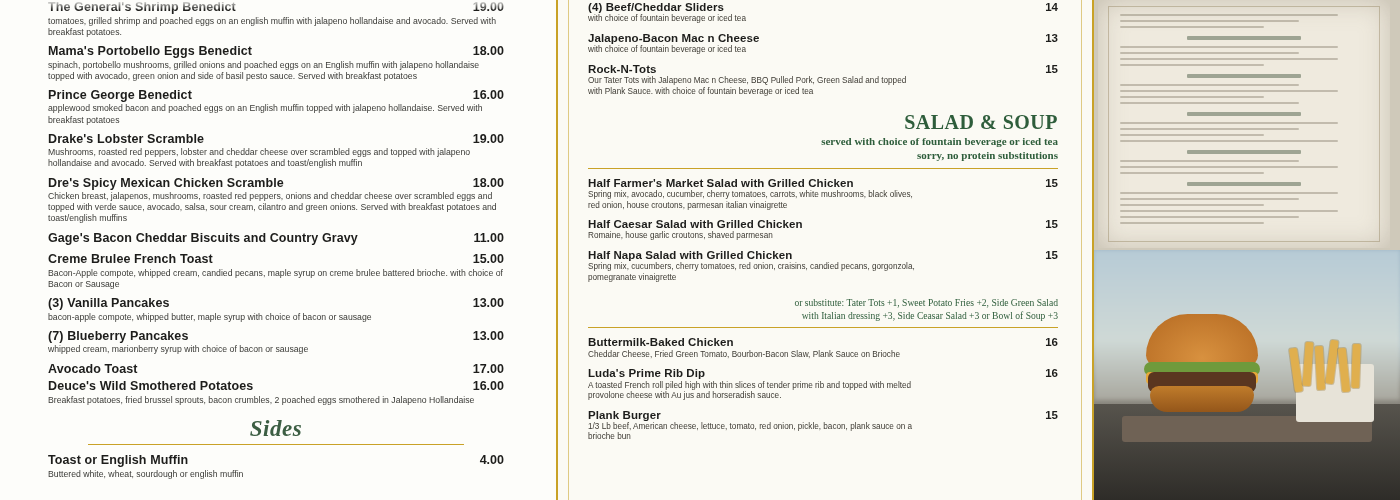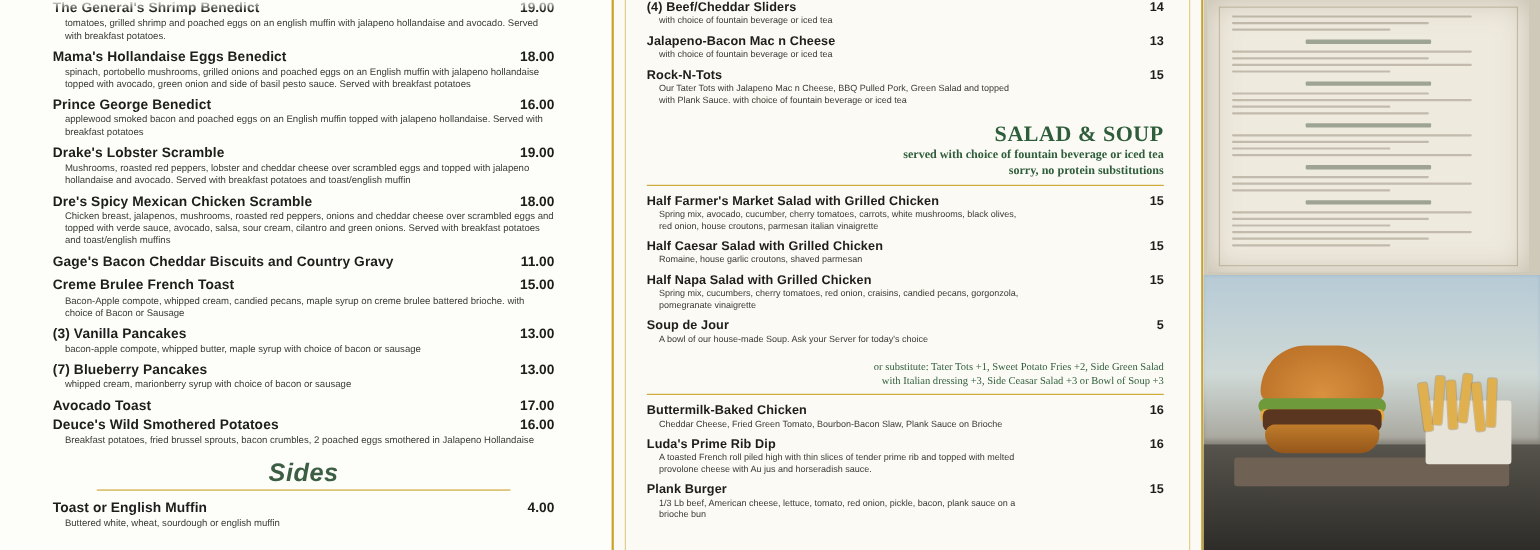--- a/index.html
+++ b/index.html
@@ -35,21 +35,21 @@
   }
   .item-name{
     font-size:12.5px;font-weight:bold;color:#1d1d1b;letter-spacing:.1px;
     flex:1 1 auto;padding-right:10px;
   }
   .item-price{
     font-size:12.5px;font-weight:bold;color:#1d1d1b;white-space:nowrap;
     flex:0 0 auto;
   }
   .item-desc{
-    font-size:8.7px;line-height:1.28;color:#3a3a36;margin:0 0 6px 11px;
+    font-size:8.7px;line-height:1.28;color:#3a3a36;margin:0 0 6px 0;
     max-width:470px;
   }
   .col-mid .item-name,.col-mid .item-price{font-size:11.5px;}
   .col-mid .item-desc{font-size:8.2px;max-width:330px;color:#3d3a33;}
 
   
   .sec{
     text-align:right;margin:14px 0 4px 0;
   }
   .sec-title{
@@ -61,21 +61,21 @@
     font-family:"Liberation Serif", serif;
   }
   .sec-sub.small{font-size:9.6px;font-weight:normal;}
   .rule{border:0;border-top:1.5px solid #c9a227;margin:5px 0 7px 0;}
 
   
   .sides-head{
     text-align:center;margin:10px 0 0 0;
   }
   .sides-head .t{
-    font-family:Liberation Sans, sans-serif;font-size:23px;color:#3c5e43;
+    font-family:Liberation Serif, serif;font-size:23px;color:#3c5e43;
     font-style:italic;font-weight:bold;letter-spacing:.5px;
   }
   .sides-rule{border:0;border-top:1.5px solid #c9a227;margin:2px 40px 8px 40px;}
 
   .fade-top{
     position:absolute;top:0;left:0;right:0;height:10px;
     background:linear-gradient(#fdfdfa,rgba(253,253,250,0));
     pointer-events:none;
   }
 
@@ -171,21 +171,21 @@
 
       <div class="item">
         <div class="item-head">
             <div class="item-name">The General's Shrimp Benedict</div>
             <div class="item-price">19.00</div>
           </div>
         <div class="item-desc">tomatoes, grilled shrimp and poached eggs on an english muffin with jalapeno hollandaise and avocado. Served with breakfast potatoes.</div>
       </div>
       <div class="item">
         <div class="item-head">
-            <div class="item-name">Mama's Hollandaise Eggs Benedict</div>
+            <div class="item-name">Mama's Portobello Eggs Benedict</div>
             <div class="item-price">18.00</div>
           </div>
         <div class="item-desc">spinach, portobello mushrooms, grilled onions and poached eggs on an English muffin with jalapeno hollandaise topped with avocado, green onion and side of basil pesto sauce. Served with breakfast potatoes</div>
       </div>
       <div class="item">
         <div class="item-head">
             <div class="item-name">Prince George Benedict</div>
             <div class="item-price">16.00</div>
           </div>
         <div class="item-desc">applewood smoked bacon and poached eggs on an English muffin topped with jalapeno hollandaise. Served with breakfast potatoes</div>
@@ -307,27 +307,20 @@
             <div class="item-price">15</div>
           </div>
         <div class="item-desc">Romaine, house garlic croutons, shaved parmesan</div>
       </div>
       <div class="item">
         <div class="item-head">
             <div class="item-name">Half Napa Salad with Grilled Chicken</div>
             <div class="item-price">15</div>
           </div>
         <div class="item-desc">Spring mix, cucumbers, cherry tomatoes, red onion, craisins, candied pecans, gorgonzola, pomegranate vinaigrette</div>
-      </div>
-      <div class="item">
-        <div class="item-head">
-            <div class="item-name">Soup de Jour</div>
-            <div class="item-price">5</div>
-          </div>
-        <div class="item-desc">A bowl of our house-made Soup. Ask your Server for today's choice</div>
       </div>
 
       <div class="sec">
         <div class="sec-sub small">or substitute: Tater Tots +1, Sweet Potato Fries +2, Side Green Salad</div>
         <div class="sec-sub small">with Italian dressing +3, Side Ceasar Salad +3 or Bowl of Soup +3</div>
       </div>
       <hr class="rule">
 
       <div class="item">
         <div class="item-head">

